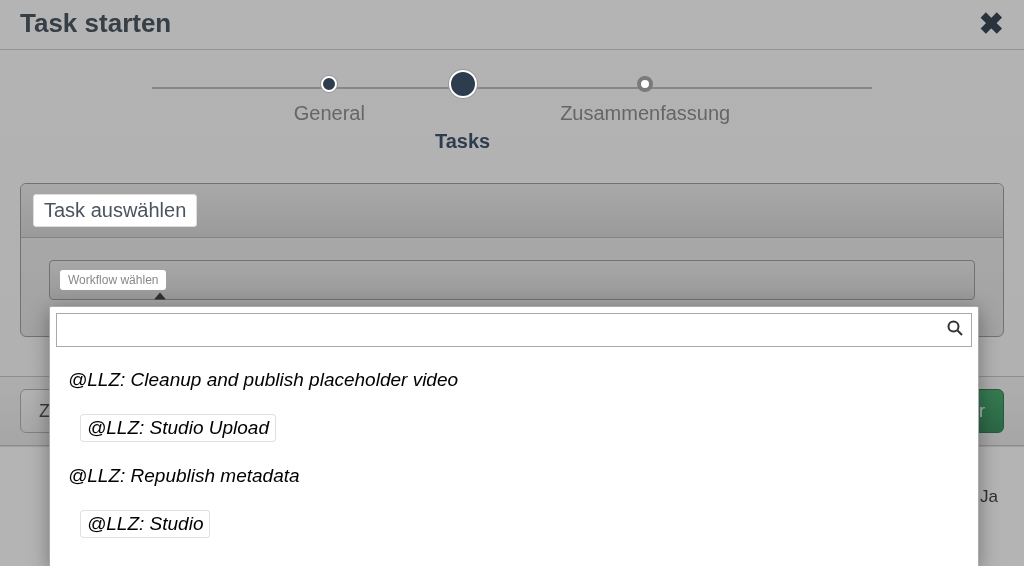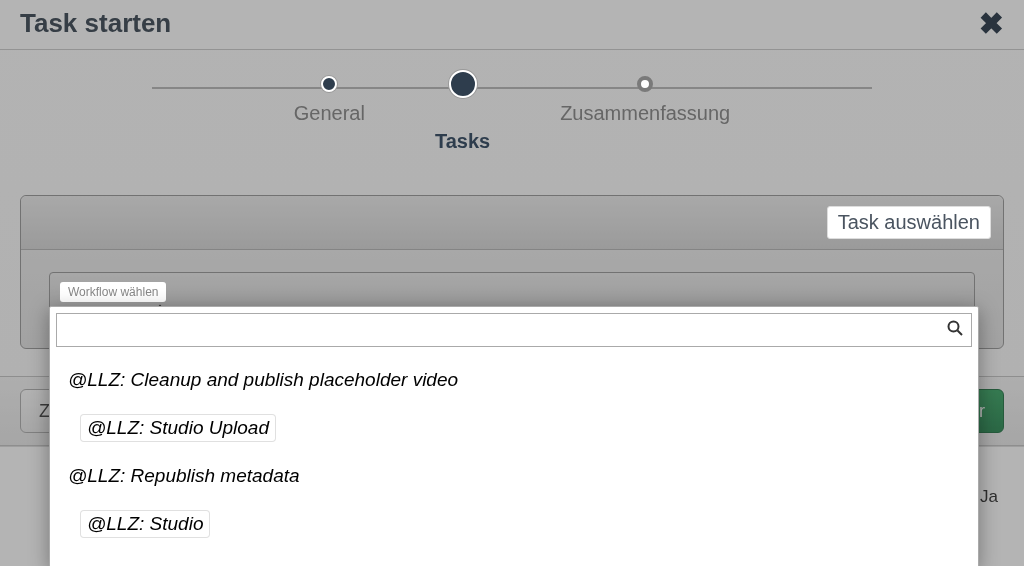--- a/index.html
+++ b/index.html
@@ -34,24 +34,23 @@
     border: 2px solid #fff; box-shadow: 0 0 0 1px #999;
     margin-bottom: 10px;
   }
   .dot.done { background: #2e3d4d; width: 16px; height: 16px; }
   .dot.active { background: #2e3d4d; width: 28px; height: 28px; margin-top: -6px; margin-bottom: 4px; }
   .dot.future { background: #fff; border: 4px solid #7a7a7a; width: 16px; height: 16px; box-shadow: none; }
   .step-label { font-size: 20px; color: #666; }
   .step-label.active { font-weight: 700; color: #2e3d4d; margin-top: 28px; }
 
   .panel {
-    margin: 12px 20px; border: 1px solid #9a9a9a; border-radius: 6px;
+    margin: 0 20px; border: 1px solid #9a9a9a; border-radius: 6px;
     background: linear-gradient(#f2f2f2, #e4e4e4);
     box-shadow: inset 0 1px 0 #fff;
-    text-align: right;
   }
   .panel-header {
     padding: 10px 12px;
     background: linear-gradient(#eeeeee, #d8d8d8);
     border-bottom: 1px solid #b5b5b5;
     border-top-left-radius: 6px; border-top-right-radius: 6px;
   }
   .panel-header-label {
     display: inline-block; background: #fff; padding: 4px 10px;
     border: 1px solid #ddd; border-radius: 3px;

